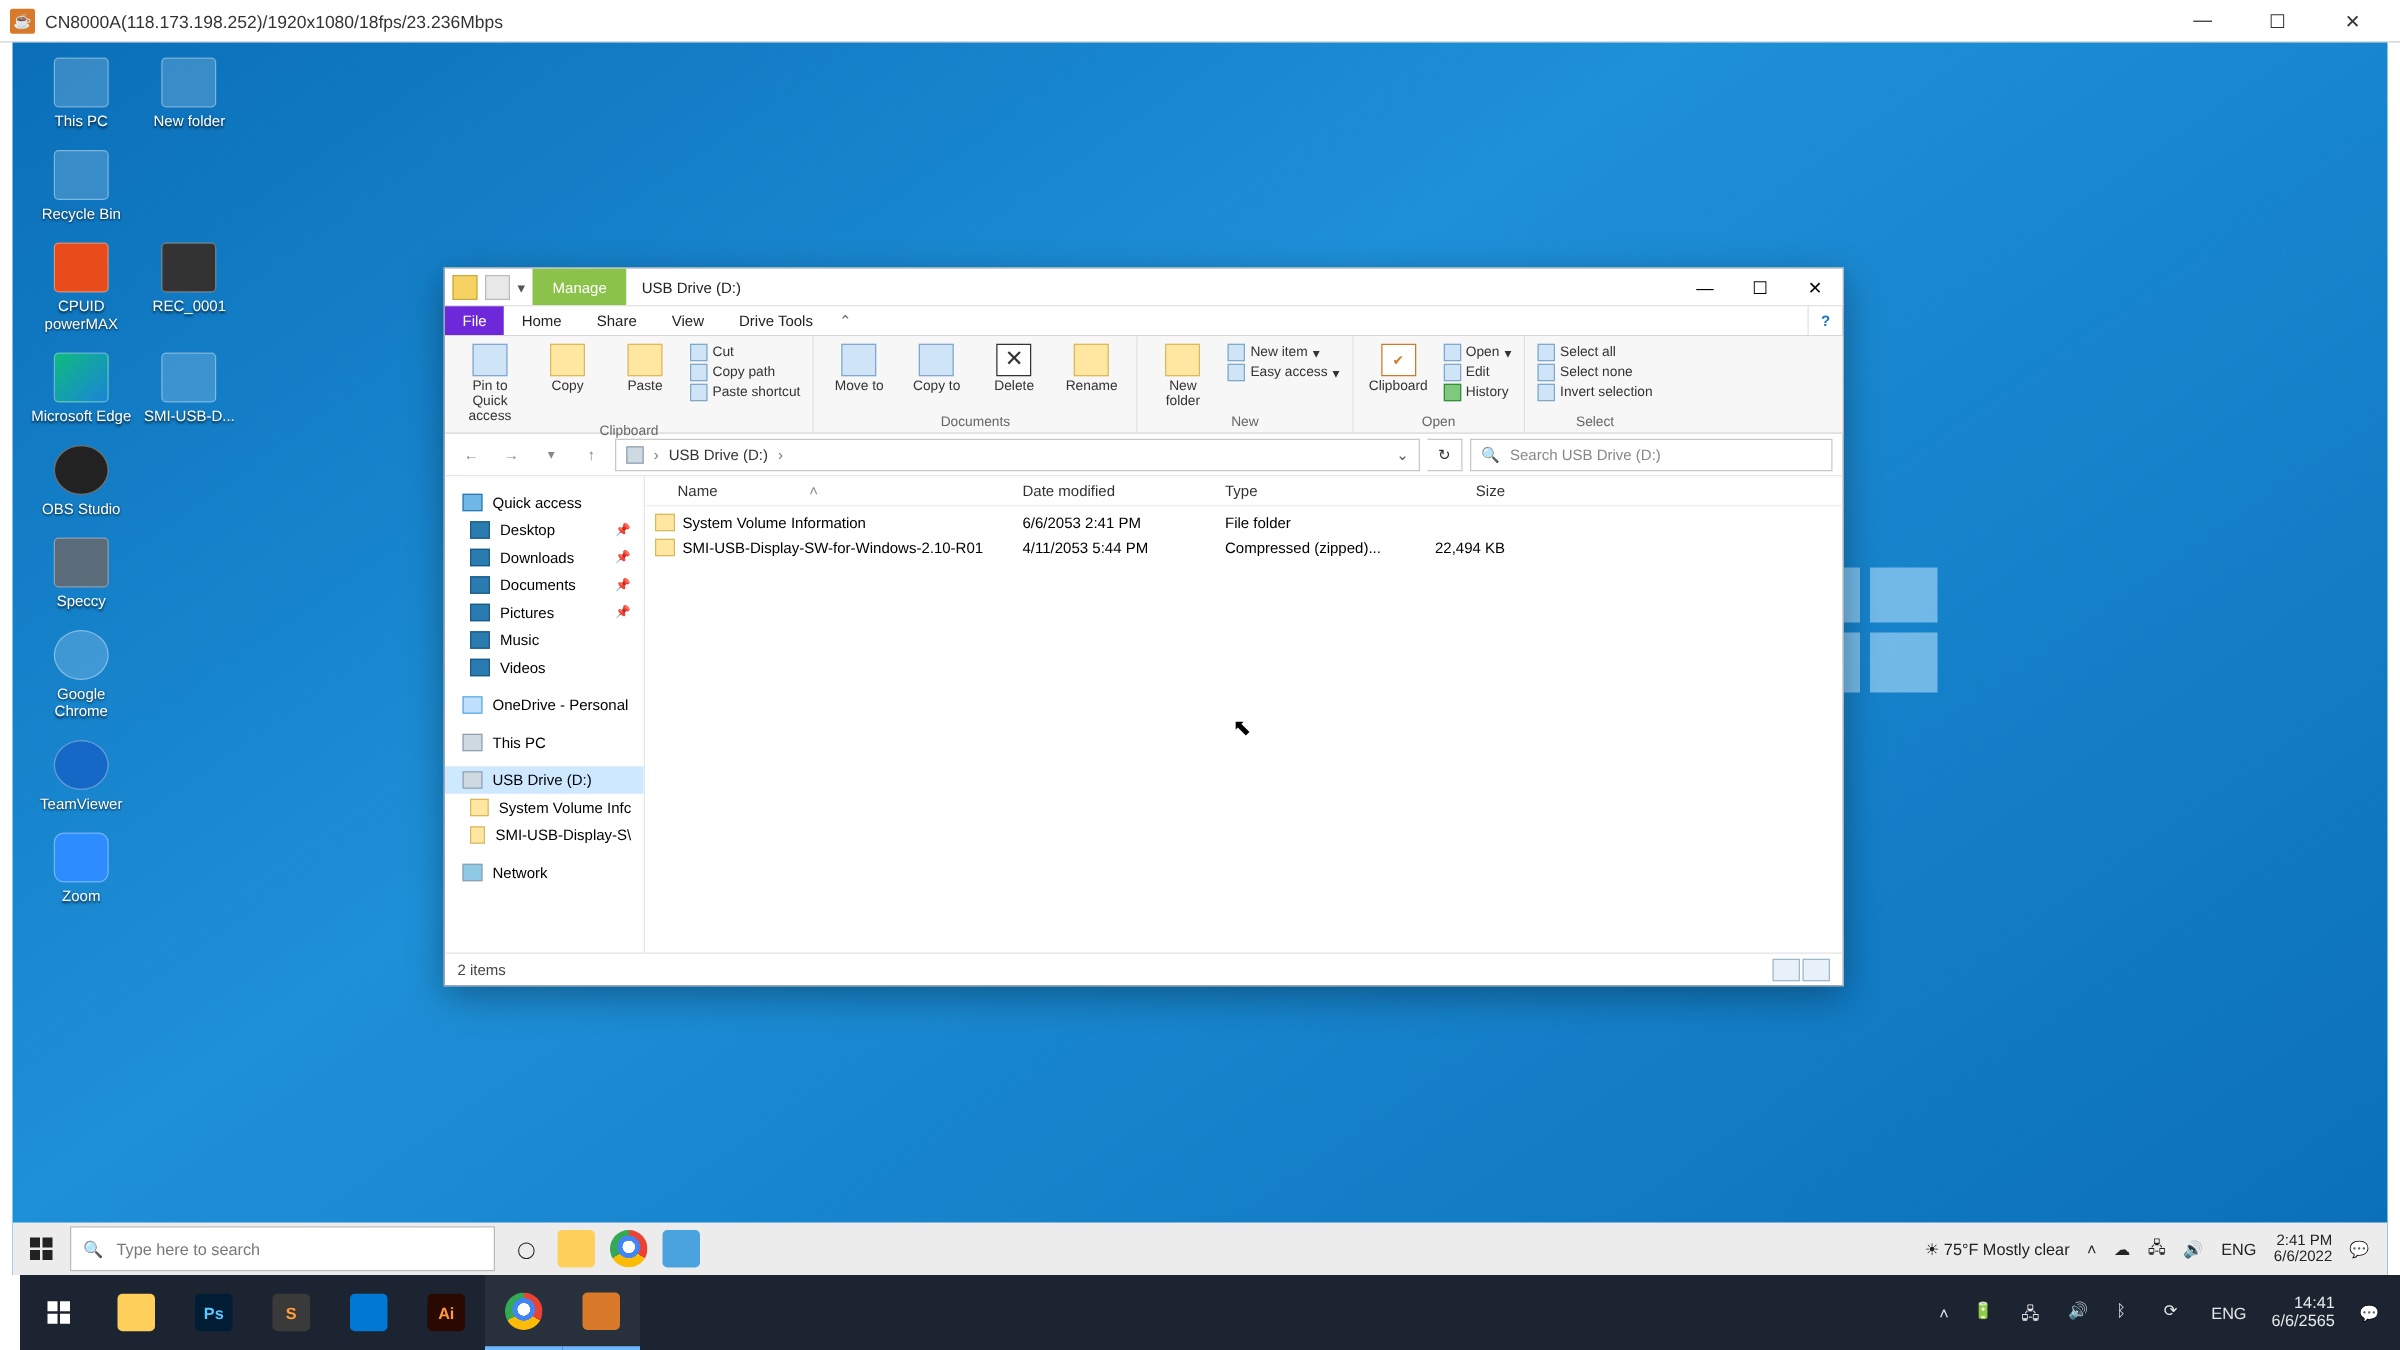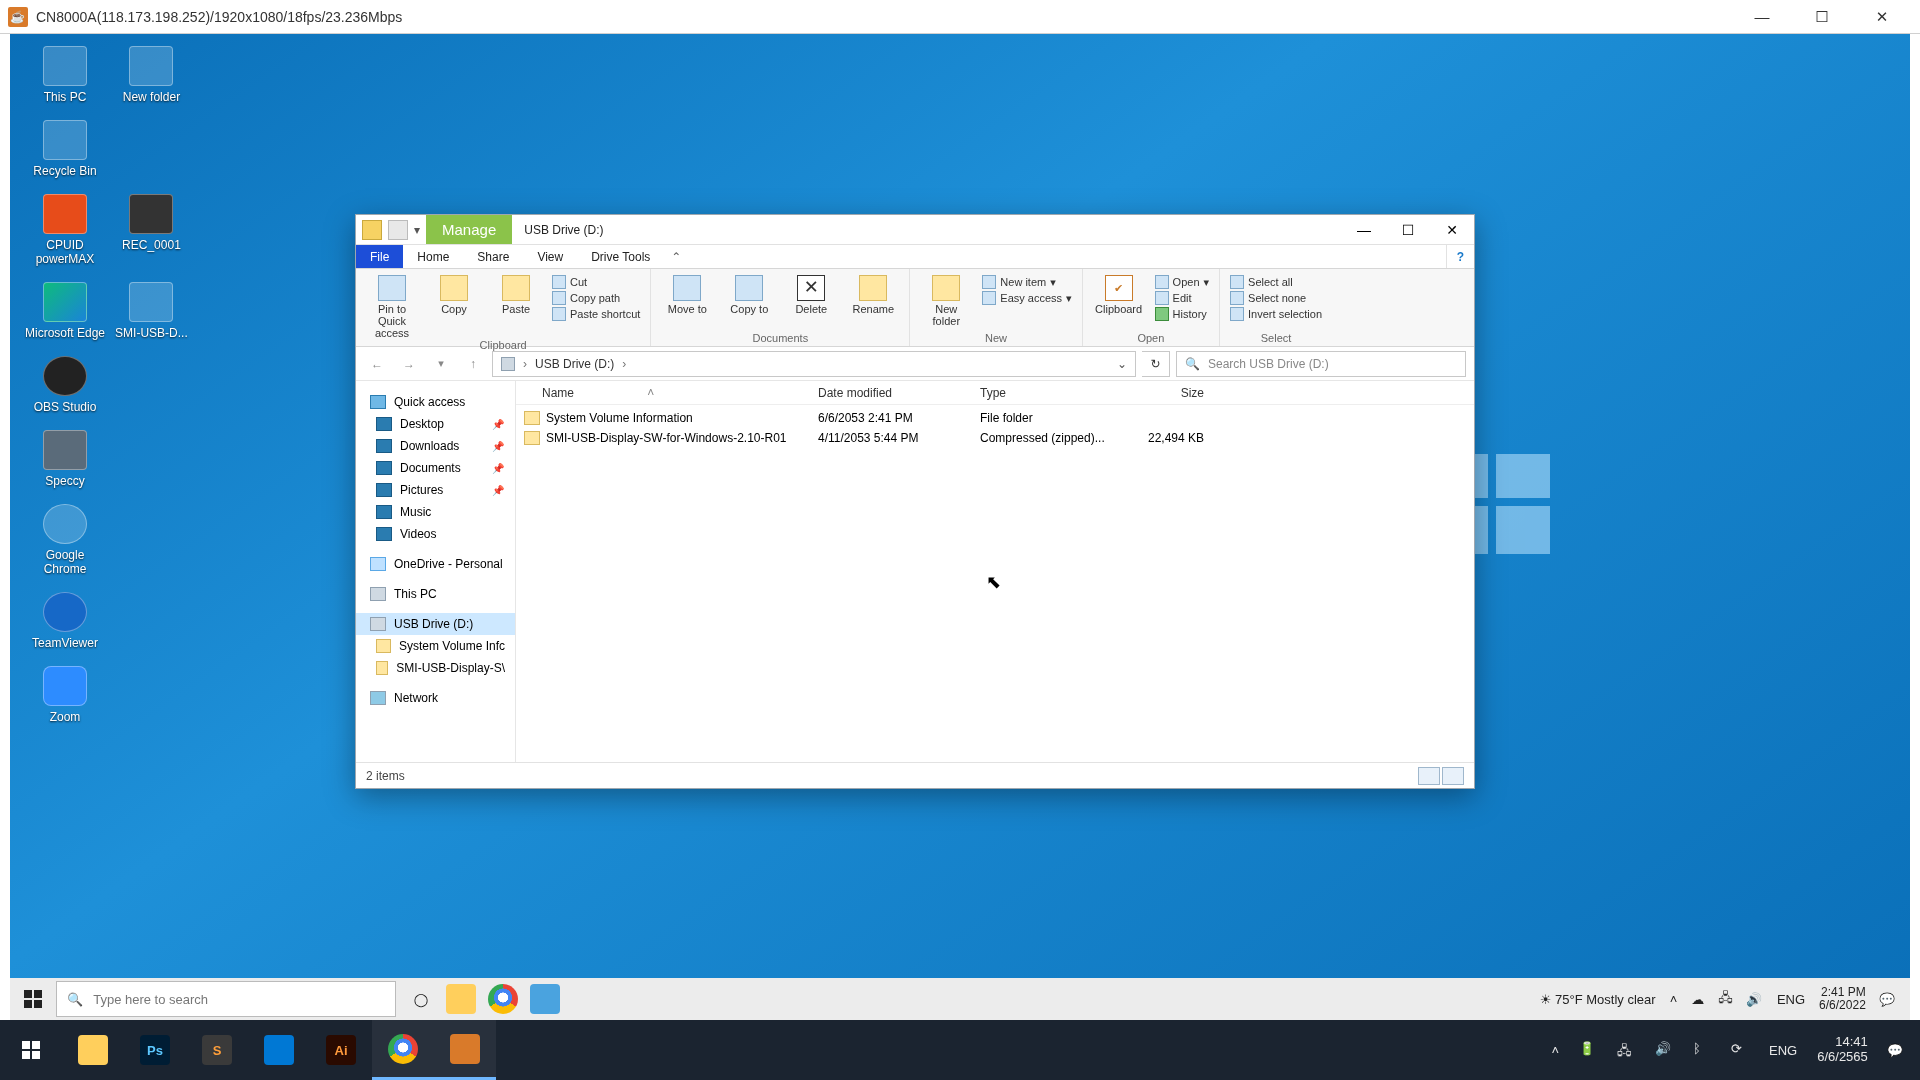--- a/index.html
+++ b/index.html
@@ -35,28 +35,28 @@
 .remote-search .si { margin-right: 10px; }
 .remote-tray { margin-left: auto; display: flex; align-items: center; gap: 14px; padding-right: 14px; }
 .remote-tray .clock { text-align: right; line-height: 1.1; font-size: 12px; }
 .tb-icon { width: 30px; height: 30px; border-radius: 4px; }
 
 
 .explorer { position: absolute; left: 345px; top: 180px; width: 1120px; height: 575px; background: #fff; border: 1px solid #9ea7af; box-shadow: 0 8px 28px rgba(0,0,0,.35); display: flex; flex-direction: column; }
 .ex-titlebar { height: 30px; display: flex; align-items: stretch; background: #fff; border-bottom: 1px solid #e1e1e1; font-size: 12px; }
 .ex-qat { display: flex; align-items: center; padding: 0 6px; gap: 6px; }
 .ex-qat .q { width: 20px; height: 20px; background: #f6d263; border: 1px solid #caa93d; }
-.ex-manage { background: #8bc34a; color: #fff; padding: 0 16px; display: flex; align-items: center; font-size: 15px; }
+.ex-manage { background: #8bc34a; color: #fff; padding: 0 16px; display: flex; align-items: center; font-size: 12px; }
 .ex-title { display: flex; align-items: center; padding: 0 12px; color: #222; }
 .ex-winctrl { margin-left: auto; display: flex; }
 .ex-winctrl div { width: 44px; display: flex; align-items: center; justify-content: center; font-size: 14px; }
 
 .ex-tabs { height: 24px; display: flex; align-items: stretch; font-size: 12px; border-bottom: 1px solid #d6d6d6; }
 .ex-tab { padding: 0 14px; display: flex; align-items: center; color: #222; }
-.ex-tab.file { background: #1d4ed8; color: #fff; }
+.ex-tab.file { background: #6d28d9; color: #fff; }
 .ex-help { margin-left: auto; width: 28px; display: flex; align-items: center; justify-content: center; color: #1979ca; font-weight: bold; border-left: 1px solid #e2e2e2; }
 .chev { width: 24px; display: flex; align-items: center; justify-content: center; color: #666; }
 
 .ribbon { height: 78px; background: #f7f7f7; border-bottom: 1px solid #d6d6d6; display: flex; font-size: 11px; color: #333; }
 .grp { border-right: 1px solid #e2e2e2; padding: 4px 10px 2px; display: flex; flex-direction: column; }
 .grp-main { flex: 1; display: flex; align-items: flex-start; gap: 10px; }
 .big { width: 52px; text-align: center; }
 .big .bic { width: 28px; height: 26px; margin: 2px auto 2px; background: #ffe7a1; border: 1px solid #d9b95f; }
 .small-col { display: flex; flex-direction: column; gap: 2px; padding-top: 2px; }
 .small-row { display: flex; align-items: center; gap: 4px; white-space: nowrap; }
@@ -87,21 +87,21 @@
 .col-size { flex: 0 0 110px; text-align: right; padding-right: 20px; }
 .row { display: flex; height: 20px; align-items: flex-end; padding-left: 8px; }
 .row .fic { width: 16px; height: 14px; margin-right: 6px; background: #ffe7a1; border: 1px solid #d9b95f; }
 .cursor { position: absolute; left: 746px; top: 448px; font-size: 18px; color: #000; pointer-events: none; }
 
 .statusbar { height: 26px; border-top: 1px solid #e2e2e2; display: flex; align-items: center; padding: 0 10px; font-size: 12px; color: #444; }
 .viewbtns { margin-left: auto; display: flex; gap: 2px; }
 .viewbtns div { width: 22px; height: 18px; border: 1px solid #9fb7cc; background: #e8f1fa; }
 
 
-.host-taskbar { position: absolute; left: 0; right: 0; bottom: 0; height: 60px; background: #1b2430; display: flex; align-items: center; color: #e8e8e8; font-size: 13px; }
+.host-taskbar { position: absolute; left: 16px; right: 0; bottom: 0; height: 60px; background: #1b2430; display: flex; align-items: center; color: #e8e8e8; font-size: 13px; }
 .host-left { display: flex; align-items: center; gap: 0; }
 .host-btn { width: 62px; height: 60px; display: flex; align-items: center; justify-content: center; }
 .host-btn.active { border-bottom: 3px solid #6fb7ff; background: rgba(255,255,255,.06); }
 .app-ic { width: 30px; height: 30px; border-radius: 4px; }
 .ic-ps { background: #001d34; color: #5cc8ff; display: flex; align-items: center; justify-content: center; font-weight: bold; font-size: 13px; }
 .ic-ai { background: #2a0a00; color: #ff9a3c; display: flex; align-items: center; justify-content: center; font-weight: bold; font-size: 13px; }
 .ic-st { background: #3a3a3a; color: #ff9f3a; display: flex; align-items: center; justify-content: center; font-weight: bold; }
 .ic-vs { background: #0078d4; }
 .ic-ch { background: radial-gradient(circle at 50% 45%, #fff 0 22%, #4285f4 23% 40%, transparent 41%), conic-gradient(#ea4335 0 120deg, #fbbc05 120deg 240deg, #34a853 240deg 360deg); border-radius: 50%; }
 .ic-java { background: #d97a2a; }

